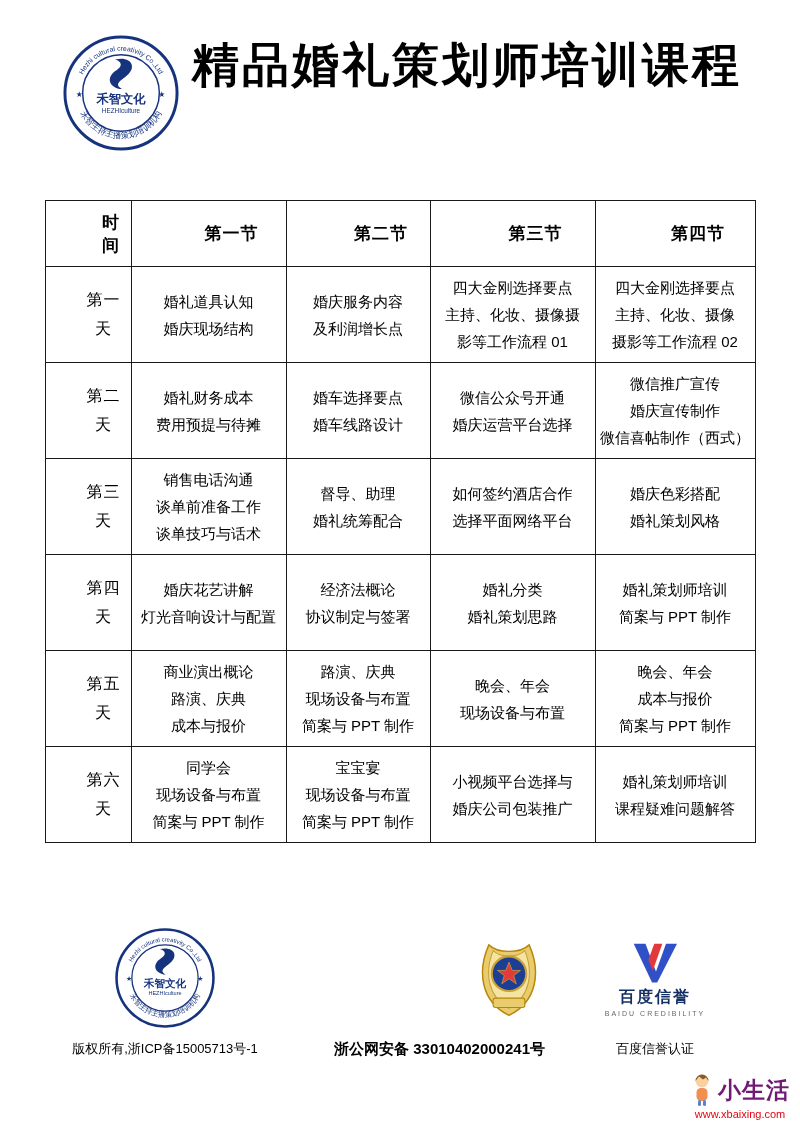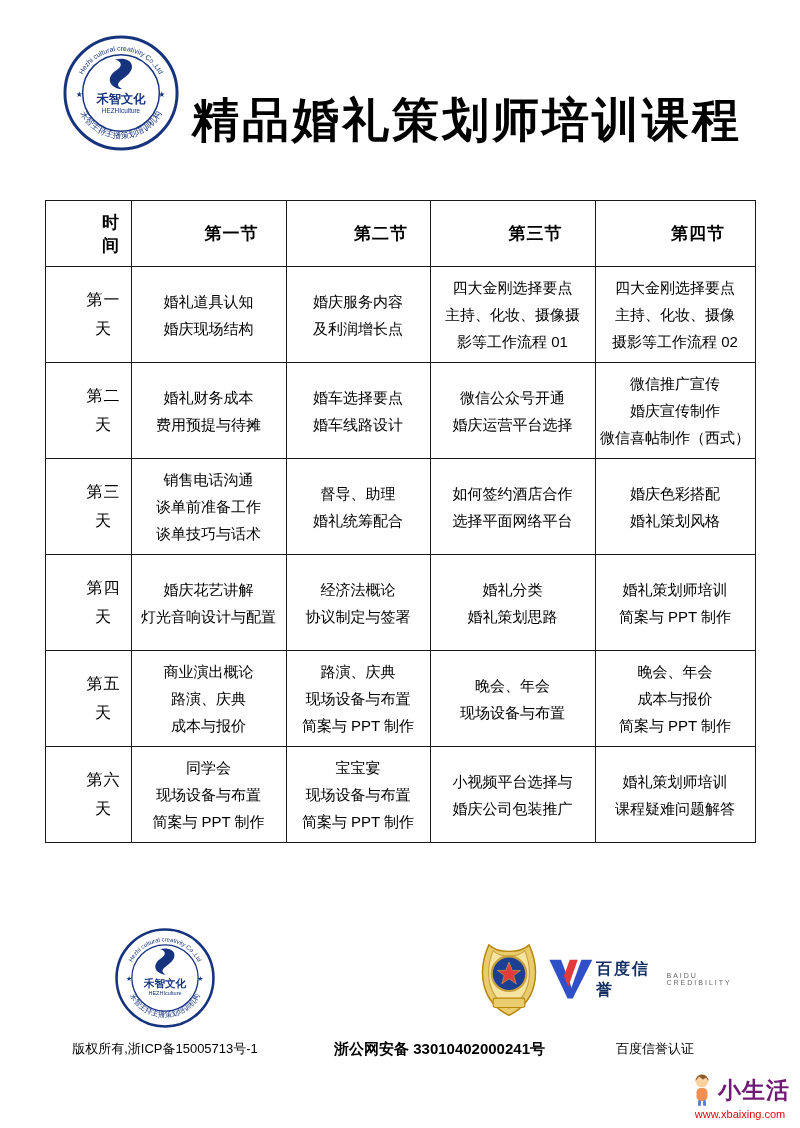--- a/index.html
+++ b/index.html
@@ -4,21 +4,21 @@
 <style>
   * { margin:0; padding:0; box-sizing:border-box; }
   html,body { background:#fff; }
   body {
     width:800px; height:1128px; position:relative; overflow:hidden;
     font-family:"Liberation Sans", sans-serif; color:#000;
   }
   .page { width:800px; height:1128px; position:relative; }
 
   
-  .header { display:flex; align-items:flex-end; padding:34px 30px 0 62px; }
+  .header { display:flex; align-items:flex-start; padding:34px 30px 0 62px; }
   .logo-emblem { width:118px; height:118px; flex:0 0 auto; }
   .page-title {
     font-size:47px; font-weight:900; letter-spacing:3px; margin-left:12px;
     font-family:"Liberation Sans", sans-serif; white-space:nowrap; color:#000;
   }
 
   
   .course-table {
     border-collapse:collapse; table-layout:fixed;
     width:710px; margin:48px auto 0;
@@ -38,21 +38,21 @@
 
   
   .footer { display:flex; margin:82px 0 0 45px; }
   .fcol { display:flex; flex-direction:column; align-items:center; }
   .fcol .logo-box { height:106px; display:flex; align-items:center; justify-content:center; }
   .fcol1 { width:240px; }
   .fcol2 { width:260px;align-items:flex-end; }
   .fcol3 { width:220px; }
   .caption { font-size:13px; margin-top:9px; color:#000; }
   .caption.bold { font-weight:bold; font-size:15px; }
-  .baidu-group { display:flex; flex-direction:row; align-items:center; }
+  .baidu-group { display:flex; flex-direction:column; align-items:center; }
   .baidu-title { font-size:16px; font-weight:bold; color:#142f63; margin-top:3px; letter-spacing:2px; }
   .baidu-sub { font-size:7px; color:#666; letter-spacing:2px; margin-top:2px; }
 
   
   .watermark {
     position:absolute; right:10px; bottom:8px;
     display:flex; flex-direction:column; align-items:center;
   }
   .wm-row { display:flex; align-items:center; }
   .wm-title { font-size:23px; font-weight:bold; color:#701a75; margin-left:4px; letter-spacing:1px; }

